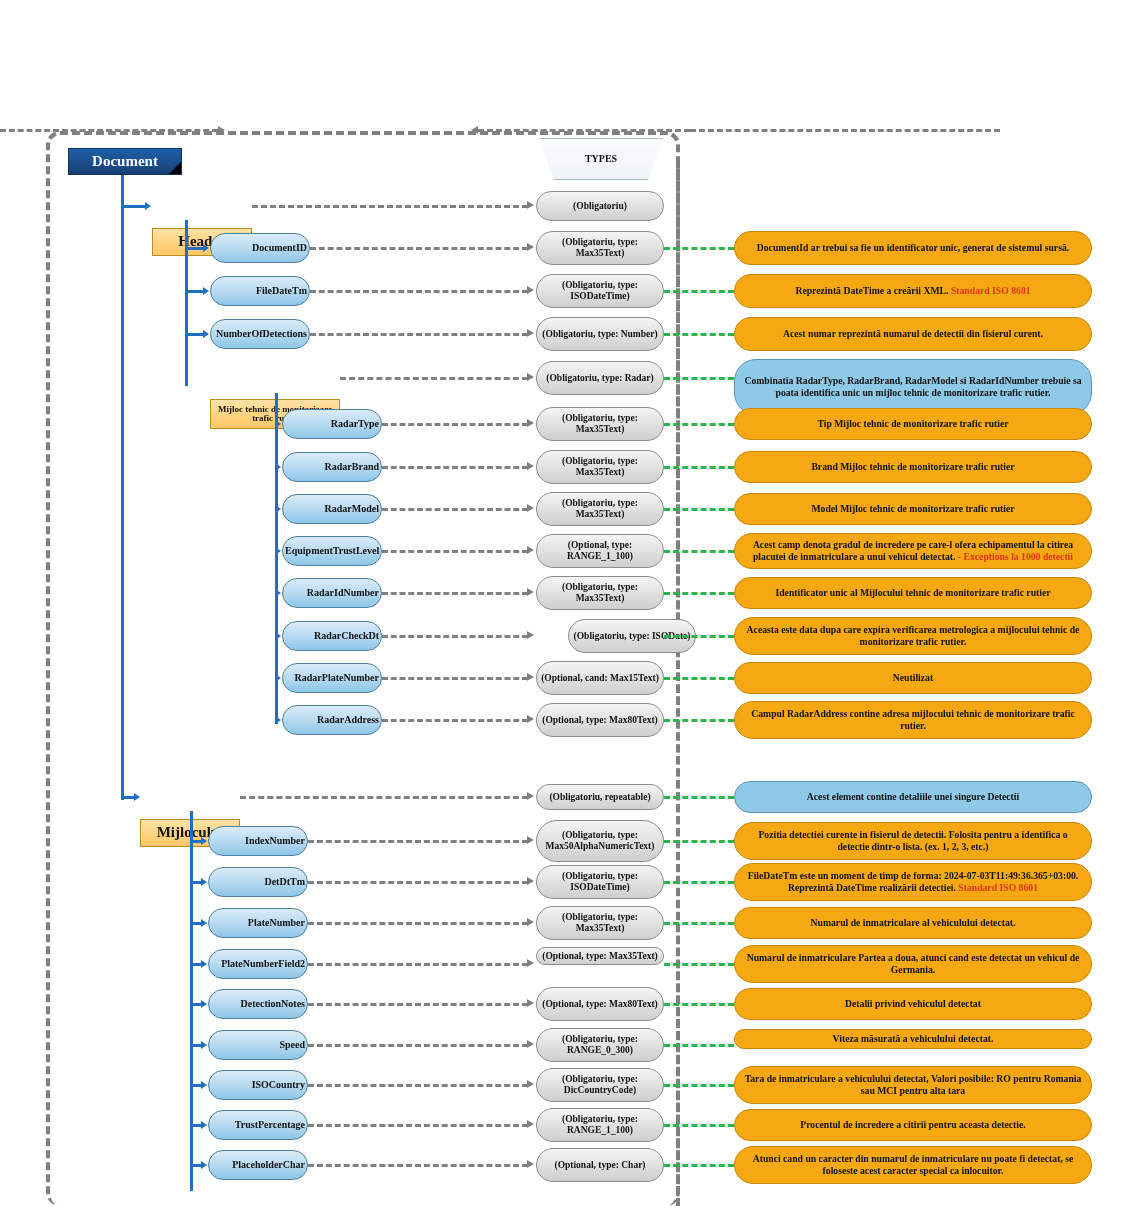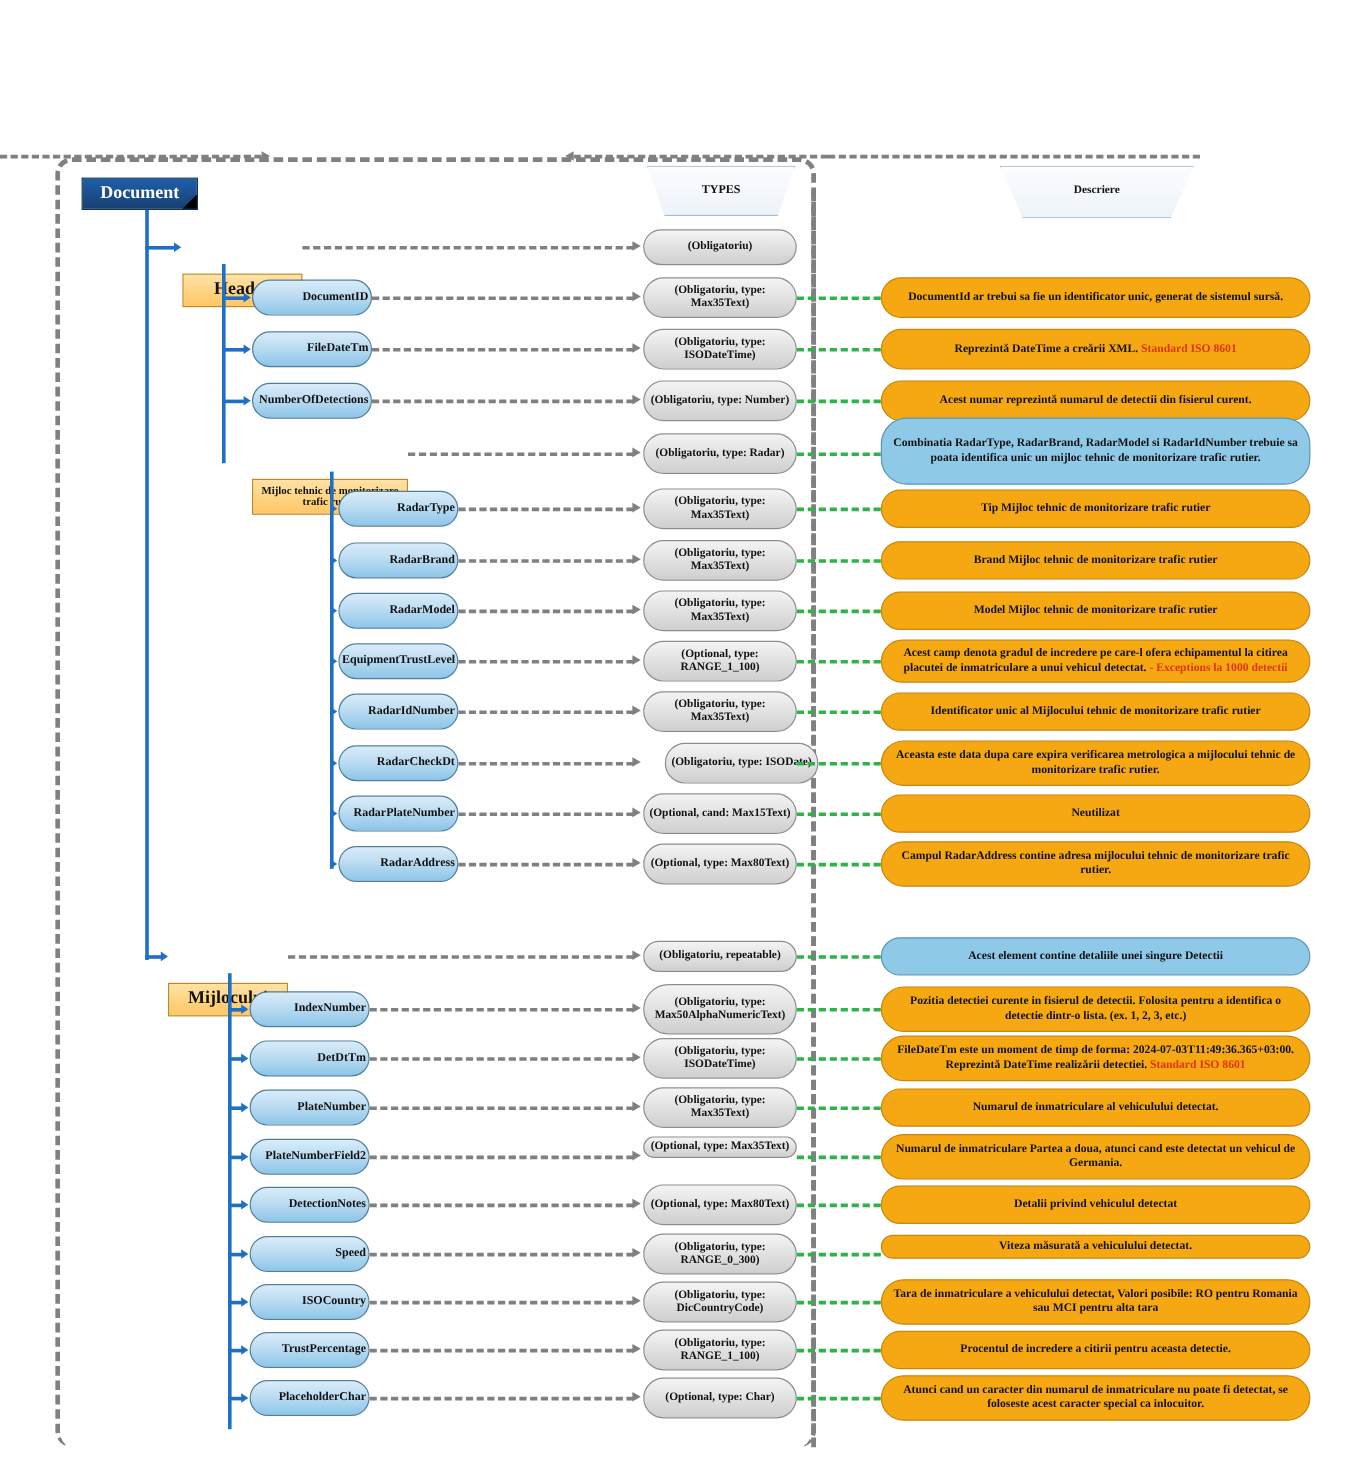--- a/index.html
+++ b/index.html
@@ -122,29 +122,26 @@
 
   <div class="dashgray" style="left:478px;top:129px;width:212px;"></div>
   <div class="arrow-gray left" style="left:471px;top:126px;"></div>
 
   <div class="dashgray" style="left:690px;top:129px;width:310px;"></div>
 
   <div class="trapz" style="left:539px;top:138px;width:122px;height:40px;">
     <span style="margin-top:14px;font-size:10px;">TYPES</span>
   </div>
 
-  <div class="trapz" style="left:833px;top:138px;width:160px;height:42px;">
-    <span style="margin-top:15px;font-size:9.5px;">Descriere</span>
-  </div>
 
   <div id="dashed-frame"></div>
 
   <div style="position:absolute;left:676px;top:160px;width:0;height:1046px;border-left:4px dashed #808080;"></div>
 
-  <div class="node doc-node" style="left:68px;top:148px;width:97px;height:27px;padding-left:35px;">
+  <div class="node doc-node" style="left:68px;top:148px;width:114px;height:27px;padding-left:35px;">
     <div class="t">Document</div>
     <div class="foldcorner sm"></div>
   </div>
 
   <div class="vline" style="left:121px;top:175px;height:625px;"></div>
 
   <div class="node grp-node" style="left:152px;top:192px;width:100px;height:28px;">
     <div class="t">Header</div>
     <div class="foldcorner sm"></div>
   </div>
@@ -216,21 +213,21 @@
       <div class="dashgreen" style="left:664px;top:333px;width:70px;"></div>
       <div class="node desc-node" style="left:734px;top:317px;width:358px;height:34px;">
         <div class="t">Acest numar reprezintă numarul de detectii din fisierul curent.</div>
       </div>
       <div class="dashgray" style="left:340px;top:377px;width:188px;"></div>
       <div class="arrow-gray" style="left:527px;top:373px;"></div>
       <div class="node type-node" style="left:536px;top:361px;width:128px;height:34px;">
         <div class="t">(Obligatoriu, type: Radar)</div>
       </div>
       <div class="dashgreen" style="left:664px;top:377px;width:70px;"></div>
-      <div class="node desc-node blue" style="left:734px;top:348px;width:358px;height:56px;">
+      <div class="node desc-node blue" style="left:734px;top:359px;width:358px;height:56px;">
         <div class="t">Combinatia RadarType, RadarBrand, RadarModel si RadarIdNumber trebuie sa poata identifica unic un mijloc tehnic de monitorizare trafic rutier.</div>
       </div>
       <div class="node leaf-node" style="left:282px;top:409px;width:100px;height:30px;">
         <div class="t">RadarType</div>
       </div>
       <div class="hline" style="left:275px;top:423px;width:1px;"></div>
       <div class="arrow-blue" style="left:275px;top:420px;"></div>
       <div class="dashgray" style="left:382px;top:423px;width:146px;"></div>
       <div class="arrow-gray" style="left:527px;top:419px;"></div>
       <div class="node type-node" style="left:536px;top:407px;width:128px;height:34px;">
@@ -296,21 +293,21 @@
       <div class="node desc-node" style="left:734px;top:577px;width:358px;height:32px;">
         <div class="t">Identificator unic al Mijlocului tehnic de monitorizare trafic rutier</div>
       </div>
       <div class="node leaf-node" style="left:282px;top:621px;width:100px;height:30px;">
         <div class="t">RadarCheckDt</div>
       </div>
       <div class="hline" style="left:275px;top:635px;width:1px;"></div>
       <div class="arrow-blue" style="left:275px;top:632px;"></div>
       <div class="dashgray" style="left:382px;top:635px;width:146px;"></div>
       <div class="arrow-gray" style="left:527px;top:631px;"></div>
-      <div class="node type-node" style="left:554px;top:619px;width:128px;height:34px;">
+      <div class="node type-node" style="left:568px;top:619px;width:128px;height:34px;">
         <div class="t">(Obligatoriu, type: ISODate)</div>
       </div>
       <div class="dashgreen" style="left:664px;top:635px;width:70px;"></div>
       <div class="node desc-node" style="left:734px;top:617px;width:358px;height:38px;">
         <div class="t">Aceasta este data dupa care expira verificarea metrologica a mijlocului tehnic de monitorizare trafic rutier.</div>
       </div>
       <div class="node leaf-node" style="left:282px;top:663px;width:100px;height:30px;">
         <div class="t">RadarPlateNumber</div>
       </div>
       <div class="hline" style="left:275px;top:677px;width:1px;"></div>

